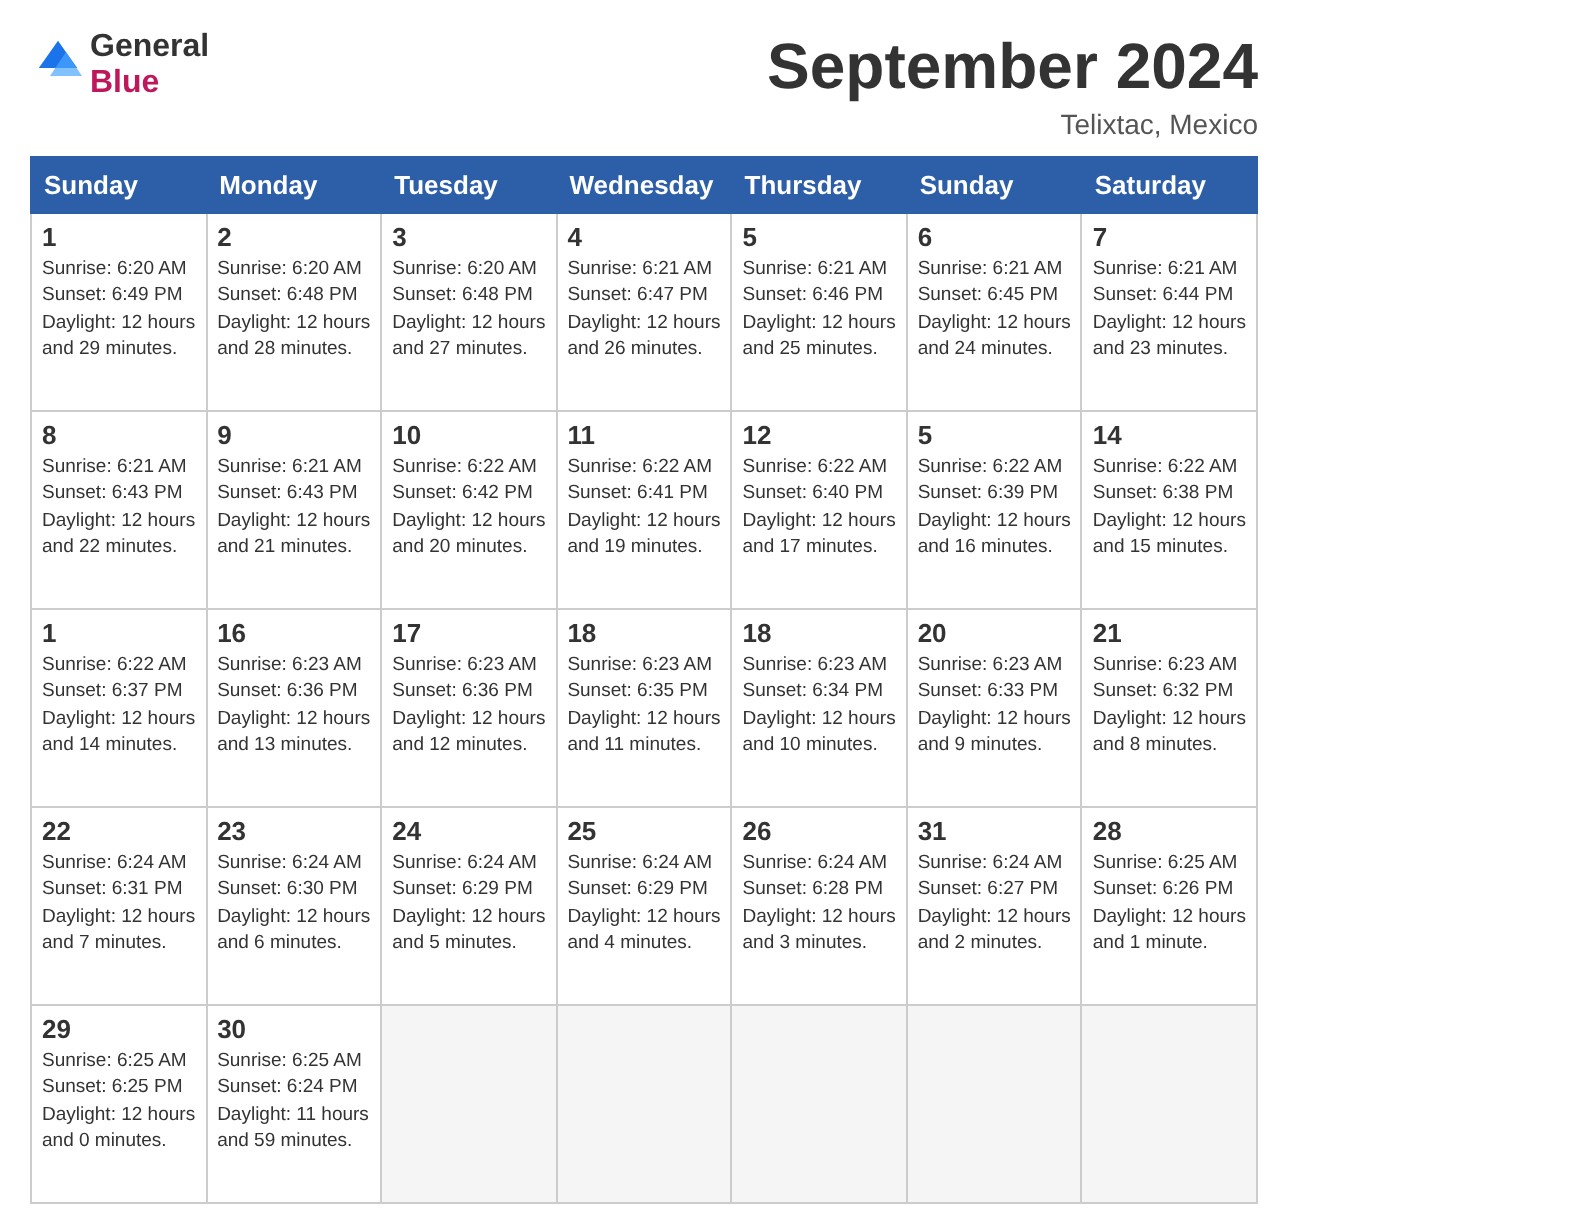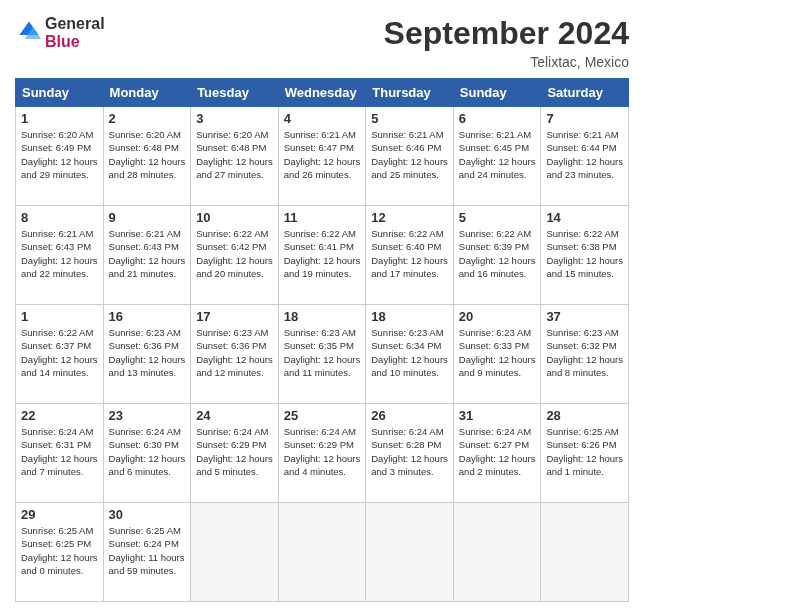--- a/index.html
+++ b/index.html
@@ -200,21 +200,21 @@
           </td>
           <td>
             <span class="day-num">18</span>
             <div class="day-info">Sunrise: 6:23 AM<br>Sunset: 6:34 PM<br>Daylight: 12 hours and 10 minutes.</div>
           </td>
           <td>
             <span class="day-num">20</span>
             <div class="day-info">Sunrise: 6:23 AM<br>Sunset: 6:33 PM<br>Daylight: 12 hours and 9 minutes.</div>
           </td>
           <td>
-            <span class="day-num">37</span>
+            <span class="day-num">21</span>
             <div class="day-info">Sunrise: 6:23 AM<br>Sunset: 6:32 PM<br>Daylight: 12 hours and 8 minutes.</div>
           </td>
         </tr>
         <tr>
           <td>
             <span class="day-num">22</span>
             <div class="day-info">Sunrise: 6:24 AM<br>Sunset: 6:31 PM<br>Daylight: 12 hours and 7 minutes.</div>
           </td>
           <td>
             <span class="day-num">23</span>

